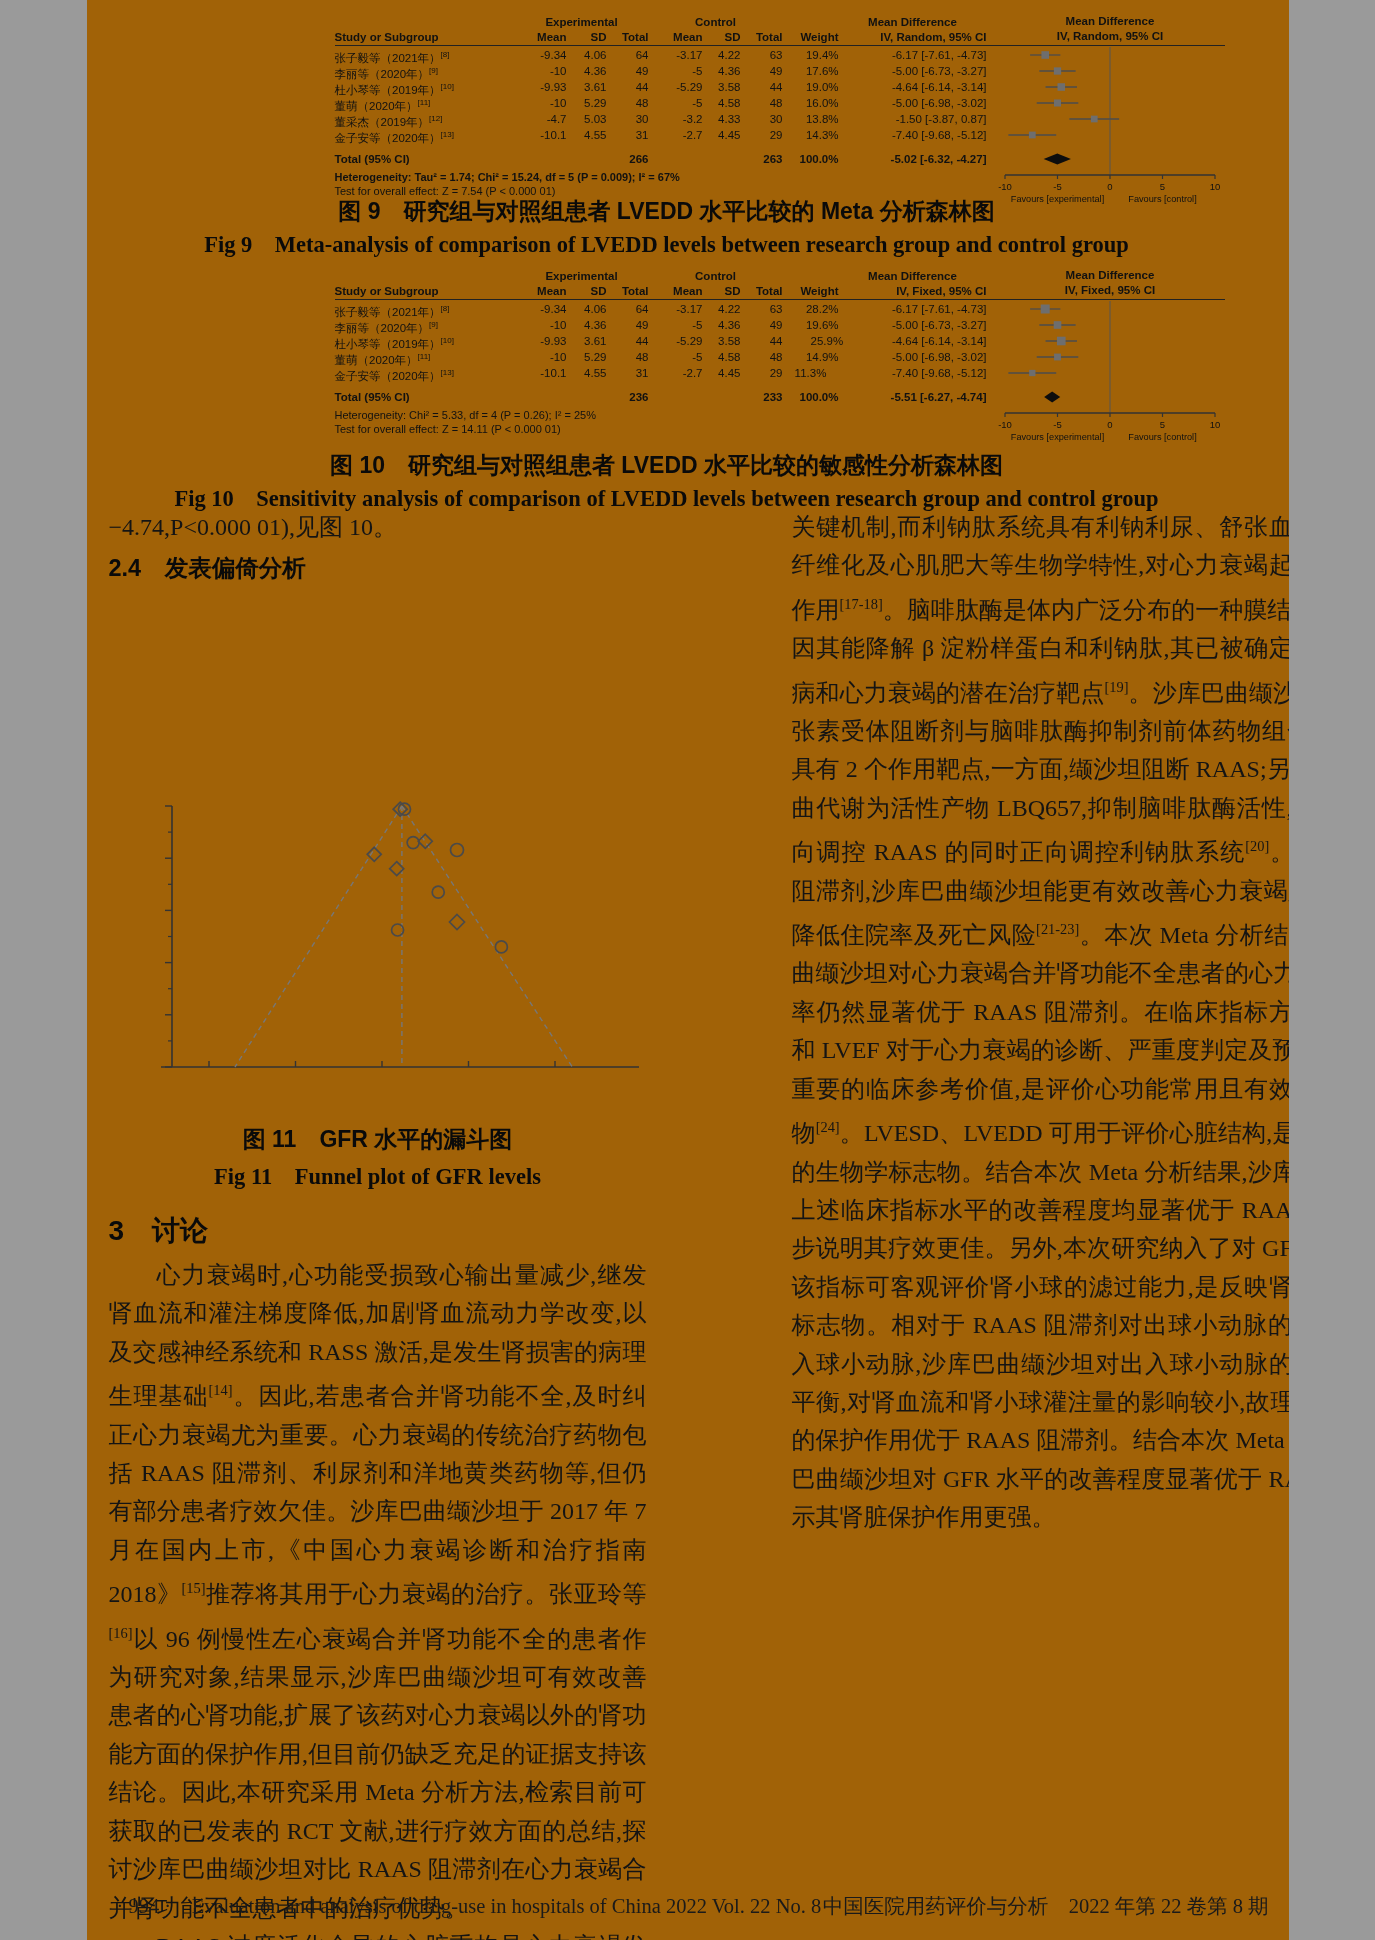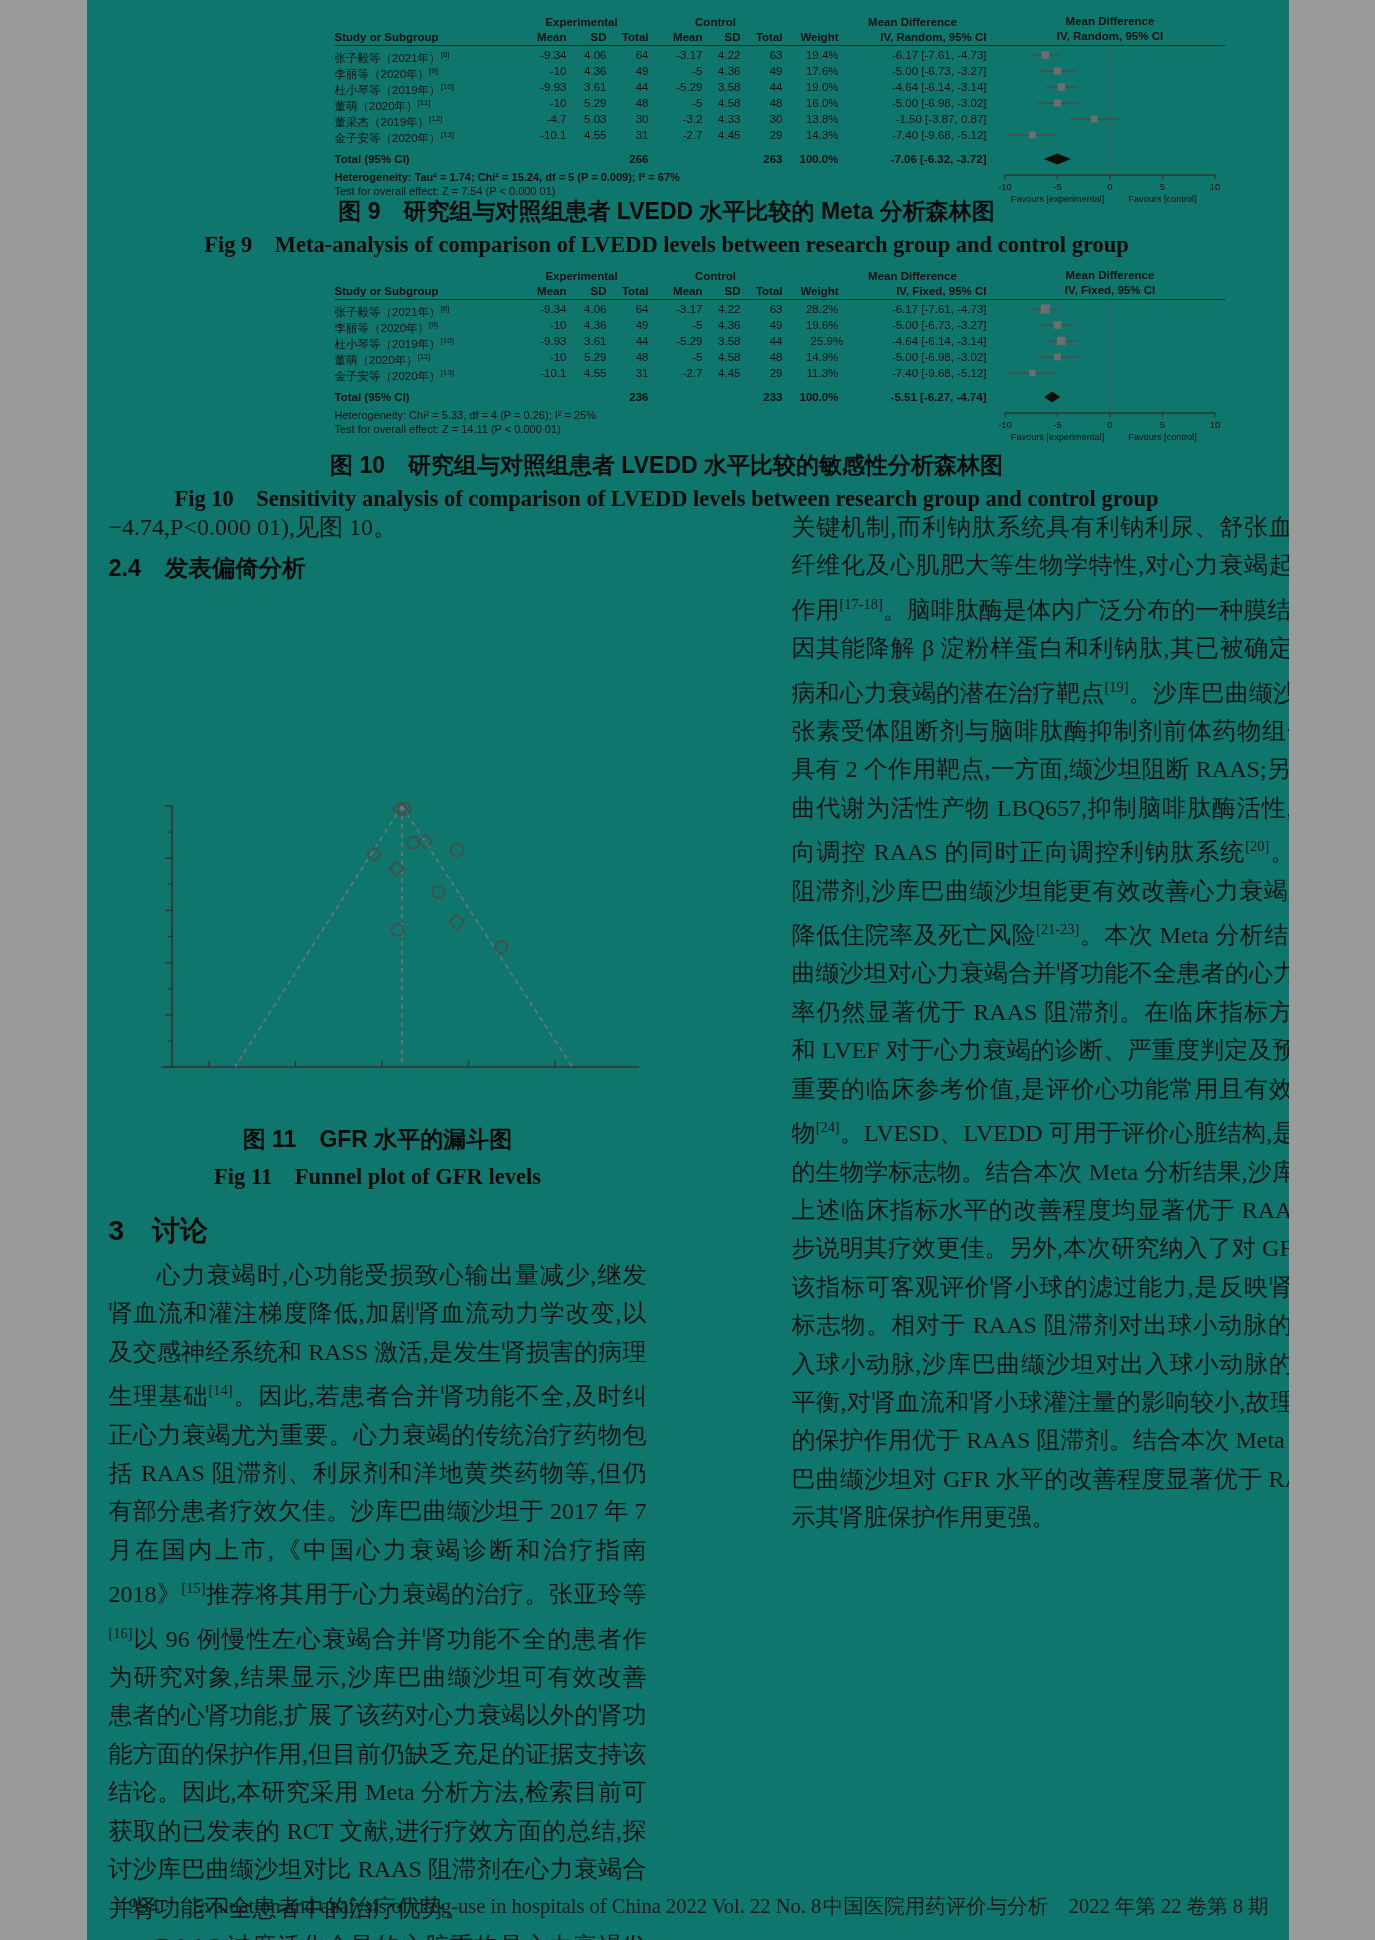--- a/index.html
+++ b/index.html
@@ -1,17 +1,17 @@
 <!DOCTYPE html>
 <html><head>
 <meta charset="utf-8">
 <style>
   *{margin:0;padding:0;box-sizing:border-box}
   html,body{background:#9a9a9a}
-  .page{position:relative;width:1202px;height:1940px;margin:0 auto;background:#0f766e;
+  .page{position:relative;width:1202px;height:1940px;margin:0 auto;background:#a16207;
         font-family:"Liberation Serif",serif;color:#161616;overflow:hidden}
   .fig{position:absolute;font-family:"Liberation Sans",sans-serif}
   .fcell{position:absolute;height:16px;font-size:11.5px;line-height:16px;white-space:nowrap;color:#111}
   .fcell.hdr{font-weight:bold}
   .fcell sup{font-size:8px}
   .fnote{position:absolute;font-size:11px;white-space:nowrap;color:#111;
          font-family:"Liberation Sans",sans-serif}
   .cap-zh{position:absolute;left:20px;width:1120px;text-align:center;
           font-family:"Liberation Sans",sans-serif;font-weight:bold;font-size:23px;color:#0a0a0a}
   .cap-en{position:absolute;left:20px;width:1120px;text-align:center;
@@ -96,21 +96,21 @@
       <div class="fcell" style="left: 272px; top: 113px; width: 42px; text-align: right;">31</div>
       <div class="fcell" style="left: 314px; top: 113px; width: 54px; text-align: right;">-2.7</div>
       <div class="fcell" style="left: 368px; top: 113px; width: 38px; text-align: right;">4.45</div>
       <div class="fcell" style="left: 406px; top: 113px; width: 42px; text-align: right;">29</div>
       <div class="fcell" style="left: 448px; top: 113px; width: 56px; text-align: right;">14.3%</div>
       <div class="fcell" style="left: 504px; top: 113px; width: 148px; text-align: right;">-7.40 [-9.68, -5.12]</div>
       <div class="fcell hdr" style="left: 0px; top: 137px; width: 180px; text-align: left;">Total (95% CI)</div>
       <div class="fcell hdr" style="left: 272px; top: 137px; width: 42px; text-align: right;">266</div>
       <div class="fcell hdr" style="left: 406px; top: 137px; width: 42px; text-align: right;">263</div>
       <div class="fcell hdr" style="left: 448px; top: 137px; width: 56px; text-align: right;">100.0%</div>
-      <div class="fcell hdr" style="left: 504px; top: 137px; width: 148px; text-align: right;">-7.06 [-6.32, -3.72]</div>
+      <div class="fcell hdr" style="left: 504px; top: 137px; width: 148px; text-align: right;">-5.02 [-6.32, -4.27]</div>
       <div class="fnote" style="left: 0px; top: 157px; font-weight: bold;">Heterogeneity: Tau² = 1.74; Chi² = 15.24, df = 5 (P = 0.009); I² = 67%</div>
       <div class="fnote" style="left: 0px; top: 171px;">Test for overall effect: Z = 7.54 (P &lt; 0.000 01)</div>
       <svg width="230" height="193" style="position: absolute; left: 660px; top: 0px; overflow: visible;">
         <text x="115" y="11" font-size="11.5" text-anchor="middle" fill="#111" font-family="&quot;Liberation Sans&quot;,sans-serif" font-weight="bold">Mean Difference</text>
         <text x="115" y="26" font-size="11.5" text-anchor="middle" fill="#111" font-family="&quot;Liberation Sans&quot;,sans-serif" font-weight="bold">IV, Random, 95% CI</text>
         <line x1="115" y1="33" x2="115" y2="161" stroke="#555" stroke-width="1"></line>
         <line x1="35.095" y1="41" x2="65.335" y2="41" stroke="#4d4d4d" stroke-width="1.3"></line>
         <rect x="46.413000000000004" y="37.198" width="7.603999999999999" height="7.603999999999999" fill="#6e6e6e"></rect>
         <line x1="44.334999999999994" y1="57" x2="80.66499999999999" y2="57" stroke="#4d4d4d" stroke-width="1.3"></line>
         <rect x="58.842" y="53.342" width="7.316000000000001" height="7.316000000000001" fill="#6e6e6e"></rect>
@@ -191,21 +191,21 @@
       <div class="fcell" style="left: 406px; top: 81px; width: 42px; text-align: right;">48</div>
       <div class="fcell" style="left: 448px; top: 81px; width: 56px; text-align: right;">14.9%</div>
       <div class="fcell" style="left: 504px; top: 81px; width: 148px; text-align: right;">-5.00 [-6.98, -3.02]</div>
       <div class="fcell" style="left: 0px; top: 97px; width: 180px; text-align: left;">金子安等（2020年）<sup>[13]</sup></div>
       <div class="fcell" style="left: 180px; top: 97px; width: 52px; text-align: right;">-10.1</div>
       <div class="fcell" style="left: 232px; top: 97px; width: 40px; text-align: right;">4.55</div>
       <div class="fcell" style="left: 272px; top: 97px; width: 42px; text-align: right;">31</div>
       <div class="fcell" style="left: 314px; top: 97px; width: 54px; text-align: right;">-2.7</div>
       <div class="fcell" style="left: 368px; top: 97px; width: 38px; text-align: right;">4.45</div>
       <div class="fcell" style="left: 406px; top: 97px; width: 42px; text-align: right;">29</div>
-      <div class="fcell" style="left: 472px; top: 97px; width: 56px; text-align: left;">11.3%</div>
+      <div class="fcell" style="left: 448px; top: 97px; width: 56px; text-align: center;">11.3%</div>
       <div class="fcell" style="left: 504px; top: 97px; width: 148px; text-align: right;">-7.40 [-9.68, -5.12]</div>
       <div class="fcell hdr" style="left: 0px; top: 121px; width: 180px; text-align: left;">Total (95% CI)</div>
       <div class="fcell hdr" style="left: 272px; top: 121px; width: 42px; text-align: right;">236</div>
       <div class="fcell hdr" style="left: 406px; top: 121px; width: 42px; text-align: right;">233</div>
       <div class="fcell hdr" style="left: 448px; top: 121px; width: 56px; text-align: right;">100.0%</div>
       <div class="fcell hdr" style="left: 504px; top: 121px; width: 148px; text-align: right;">-5.51 [-6.27, -4.74]</div>
       <div class="fnote" style="left: 0px; top: 141px;">Heterogeneity: Chi² = 5.33, df = 4 (P = 0.26); I² = 25%</div>
       <div class="fnote" style="left: 0px; top: 155px;">Test for overall effect: Z = 14.11 (P &lt; 0.000 01)</div>
       <svg width="230" height="177" style="position: absolute; left: 660px; top: 0px; overflow: visible;">
         <text x="115" y="11" font-size="11.5" text-anchor="middle" fill="#111" font-family="&quot;Liberation Sans&quot;,sans-serif" font-weight="bold">Mean Difference</text>

